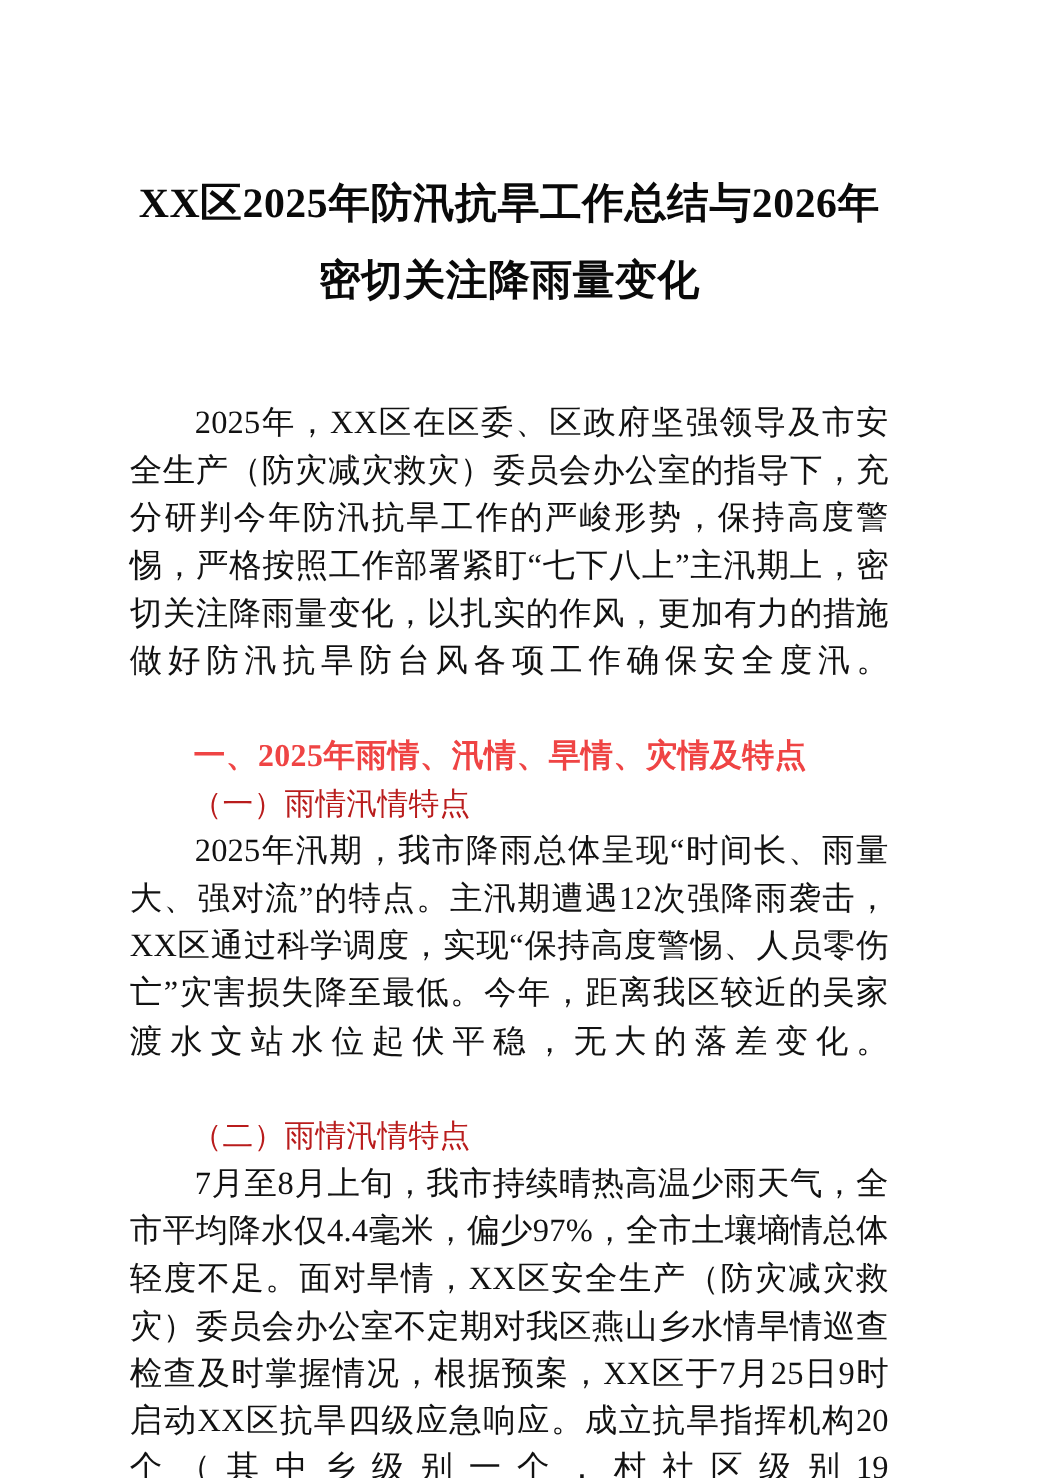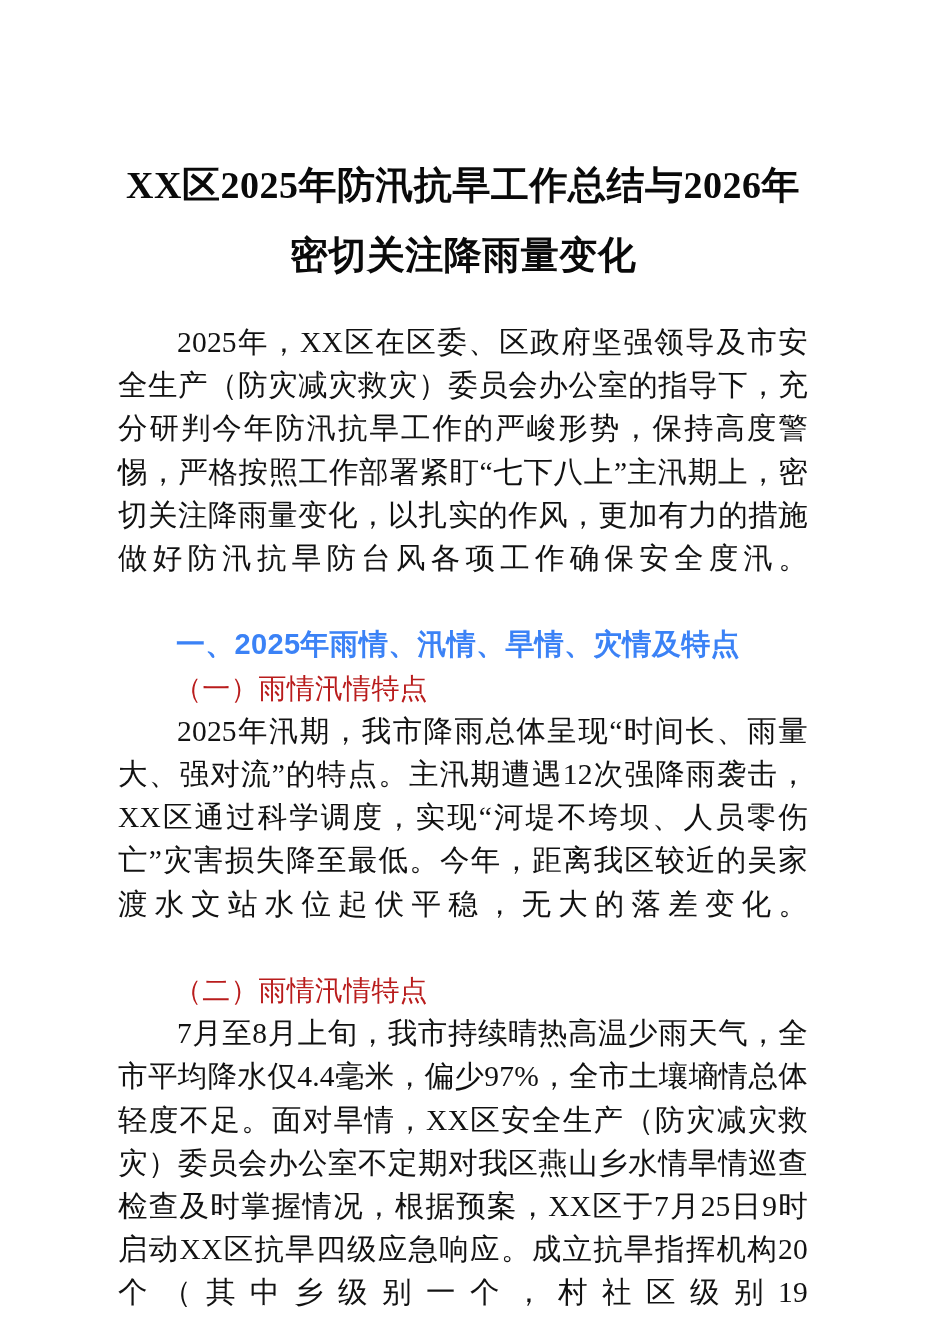--- a/index.html
+++ b/index.html
@@ -57,33 +57,33 @@
     font-family: "Liberation Serif", "DejaVu Serif", serif;
     font-size: 29.5px;
     line-height: 43.2px;
     text-align: justify;
     text-justify: inter-ideograph;
     text-indent: 2em;
     letter-spacing: 0.2px;
     color: #121212;
   }
 
-  .para.first { margin-top: 31px; }
+  .para.first { margin-top: 74px; }
 
   
   .h1-cn {
     margin: 0;
     padding: 0;
-    font-family: Liberation Sans, sans-serif;
+    font-family: Liberation Serif, serif;
     font-weight: bold;
     font-size: 29px;
     line-height: 43.2px;
     text-indent: 2em;
     letter-spacing: 0.3px;
-    color: #3b82f6;
+    color: #ef4444;
   }
 
   
   .h2-cn {
     margin: 0;
     padding: 0;
     font-family: "Liberation Serif", "DejaVu Serif", serif;
     font-size: 28px;
     line-height: 43.2px;
     text-indent: 2em;
@@ -111,20 +111,20 @@
       <span class="tline">XX区2025年防汛抗旱工作总结与2026年</span>
       <span class="tline">密切关注降雨量变化</span>
     </h1>
 
     <p class="para first">2025年，XX区在区委、区政府坚强领导及市安全生产（防灾减灾救灾）委员会办公室的指导下，充分研判今年防汛抗旱工作的严峻形势，保持高度警惕，严格按照工作部署紧盯“七下八上”主汛期上，密切关注降雨量变化，以扎实的作风，更加有力的措施做好防汛抗旱防台风各项工作确保安全度汛。</p>
 
     <p class="h1-cn">一、2025年雨情、汛情、旱情、灾情及特点</p>
 
     <p class="h2-cn">（一）雨情汛情特点</p>
 
-    <p class="para">2025年汛期，我市降雨总体呈现“时间长、雨量大、强对流”的特点。主汛期遭遇12次强降雨袭击，XX区通过科学调度，实现“河堤不垮坝、人员零伤亡”灾害损失降至最低。今年，距离我区较近的吴家渡水文站水位起伏平稳，无大的落差变化。</p>
+    <p class="para">2025年汛期，我市降雨总体呈现“时间长、雨量大、强对流”的特点。主汛期遭遇12次强降雨袭击，XX区通过科学调度，实现“保持高度警惕、人员零伤亡”灾害损失降至最低。今年，距离我区较近的吴家渡水文站水位起伏平稳，无大的落差变化。</p>
 
     <p class="h2-cn">（二）雨情汛情特点</p>
 
     <p class="para">7月至8月上旬，我市持续晴热高温少雨天气，全市平均降水仅4.4毫米，偏少97%，全市土壤墒情总体轻度不足。面对旱情，XX区安全生产（防灾减灾救灾）委员会办公室不定期对我区燕山乡水情旱情巡查检查及时掌握情况，根据预案，XX区于7月25日9时启动XX区抗旱四级应急响应。成立抗旱指挥机构20个（其中乡级别一个，村社区级别19</p>
 
   </div>
 </div>
 
 </body></html>

